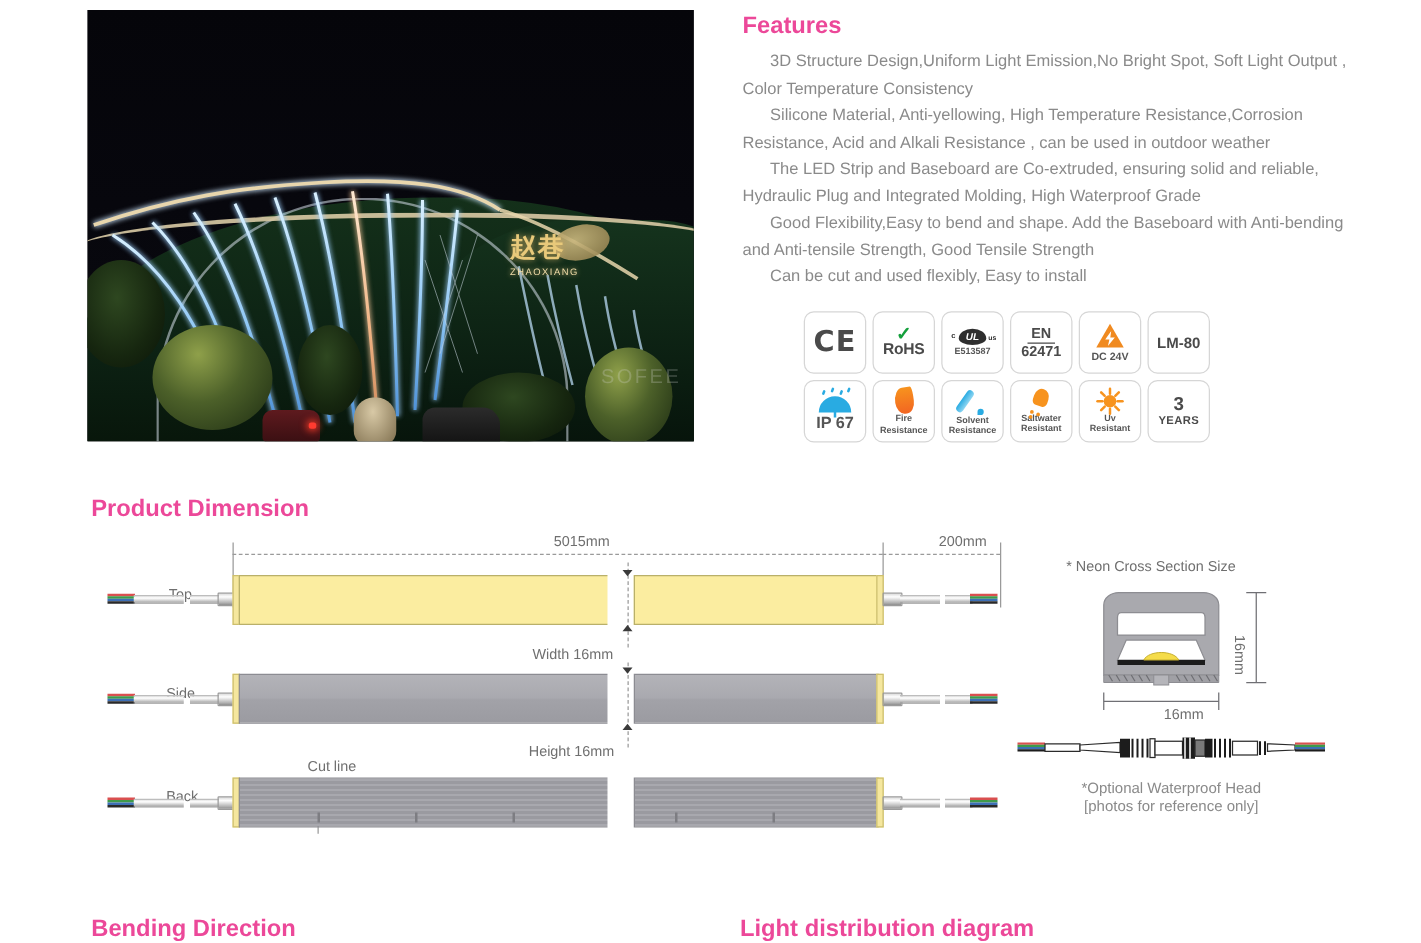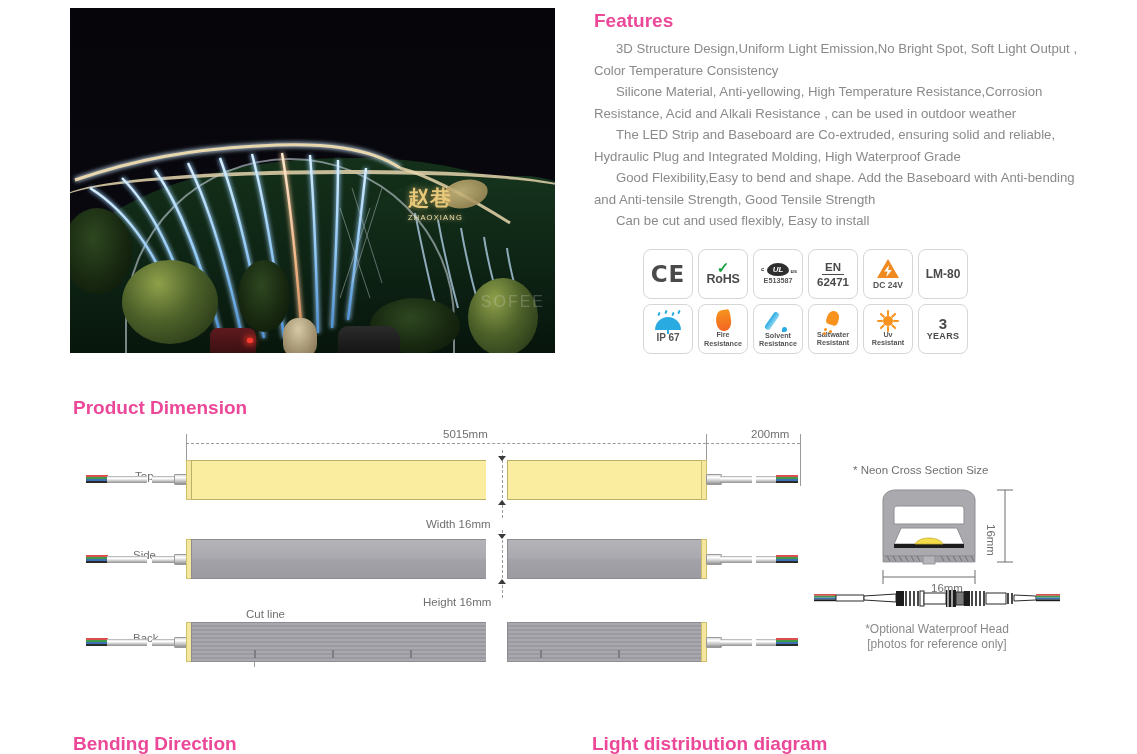--- a/index.html
+++ b/index.html
@@ -247,21 +247,21 @@
     border-top:5px solid #3a3a3a;
   }
   .arrowup{
     position:absolute; width:0;height:0;
     border-left:4px solid transparent;border-right:4px solid transparent;
     border-bottom:5px solid #3a3a3a;
   }
   .vlabel{ position:absolute; font-size:11.5px; color:#6f6f6f; }
 
   
-  #cross-section{ position:absolute; left:845px; top:464px; width:240px; height:145px; }
+  #cross-section{ position:absolute; left:845px; top:448px; width:240px; height:145px; }
   #cross-title{ position:absolute; left:8px; top:0; font-size:11.5px; color:#6f6f6f; }
   #wp-head{ position:absolute; left:812px; top:586px; width:250px; }
   .wp-cap{ text-align:center; font-size:12px; color:#8a8a8a; line-height:15px; margin-top:6px; }
 
   
   #bending-title{ position:absolute; left:73px; top:717px; }
   #light-dist-title{ position:absolute; left:592px; top:717px; }
 </style>
 </head>
 <body>
@@ -398,21 +398,21 @@
 
     <div class="badge">
       <span class="umbrella">
         <span class="drops">
           <span style="left:2px;top:0"></span>
             <span style="left:9px;top:-2px"></span>
             <span style="left:16px;top:0"></span>
             <span style="left:22px;top:-2px"></span>
         </span>
       </span>
-      <span class="btxt" style="margin-top:4px;font-size:10px;">IP 67</span>
+      <span class="btxt" style="margin-top:4px;font-size:13px;">IP 67</span>
     </div>
 
     <div class="badge">
       <span class="flame"></span>
       <span class="btxt">Fire</span>
       <span class="btxt">Resistance</span>
     </div>
 
     <div class="badge">
       <span class="pipette"></span>

